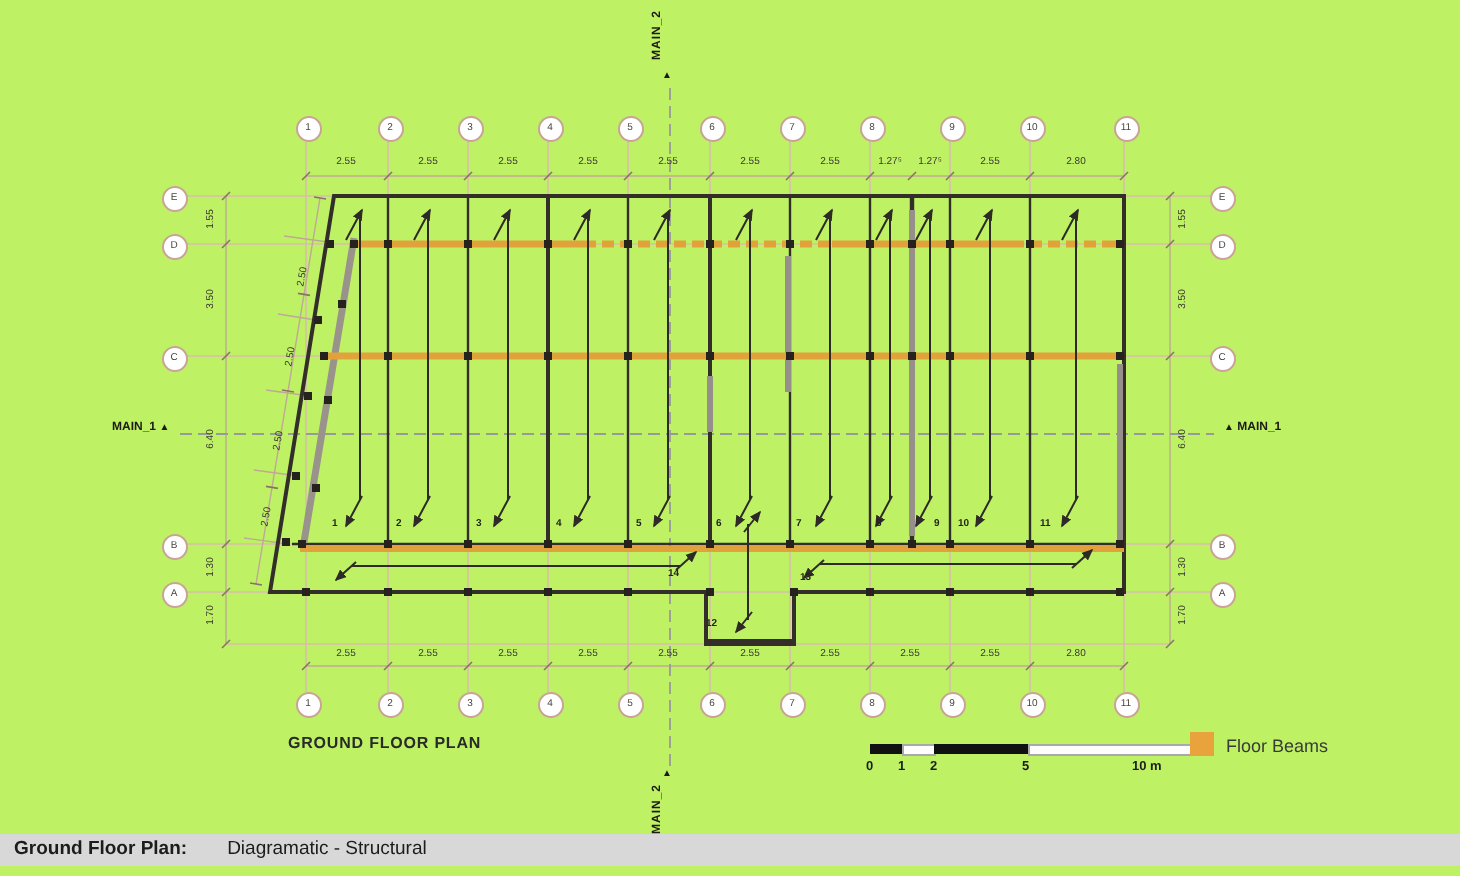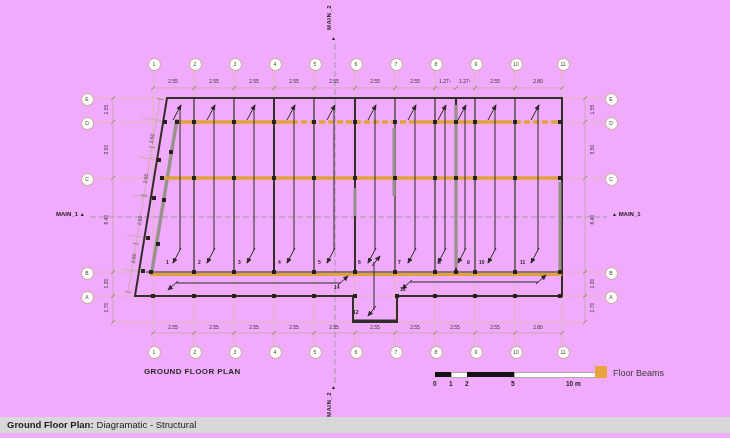--- a/index.html
+++ b/index.html
@@ -1,16 +1,16 @@
 <!DOCTYPE html>
 <html><head>
 <meta charset="utf-8">
 <style>
   html,body{margin:0;padding:0;background:#fff;}
-  #stage{position:relative;width:730px;height:438px;background:#f0abfc;overflow:hidden;
+  #stage{position:relative;width:730px;height:438px;background:#bef264;overflow:hidden;
          font-family:"Liberation Sans","DejaVu Sans",sans-serif;}
   #plansvg{position:absolute;left:0;top:0;z-index:1;}
   .lbl{position:absolute;z-index:2;font-size:5px;color:#3a3632;white-space:nowrap;line-height:1;}
   .dimh{width:24px;margin-left:-12px;text-align:center;}
   .dimv{width:20px;margin-left:-10px;text-align:center;transform:rotate(-90deg);}
   .dims{width:20px;margin-left:-10px;text-align:center;transform:rotate(-80deg);}
   .bay{font-weight:bold;color:#262220;}
   .bub{position:absolute;z-index:2;width:11px;height:11px;margin-left:-5.5px;margin-top:-5.5px;
        border-radius:50%;border:0.5px solid #c9a496;background:#fff;
        display:flex;align-items:center;justify-content:center;font-size:5px;color:#4a443e;line-height:1;}
@@ -20,21 +20,21 @@
          font-size:6px;font-weight:bold;color:#1d1a17;letter-spacing:0.5px;}
   .title{position:absolute;z-index:2;font-size:8px;font-weight:bold;color:#2a2a2a;letter-spacing:0.4px;}
   .sb-black{position:absolute;z-index:2;height:4.5px;background:#111;}
   .sb-open{position:absolute;z-index:2;height:3.5px;background:#fdfdfd;border:0.5px solid #a9a9a9;}
   .sb-lbl{position:absolute;z-index:2;font-size:6.5px;font-weight:bold;color:#1c1c1c;line-height:1;}
   .legend-sw{position:absolute;z-index:2;width:12px;height:12px;background:#E8A33C;}
   .legend-lbl{position:absolute;z-index:2;font-size:9px;color:#3a3a3a;line-height:1;}
   .statusbar{position:absolute;z-index:3;left:0;top:417px;width:730px;height:16px;background:#d8d8d8;
              font-size:9.5px;color:#1c1c1c;line-height:16px;padding-left:7px;box-sizing:border-box;}
   .statusbar b{font-weight:bold;}
-  .statusbar span{margin-left:3px;}
+  .statusbar span{margin-left:20px;}
 </style>
 </head>
 <body>
 
 <div id="stage">
 
 <svg id="plansvg" width="730" height="438" viewBox="0 0 730 438">
   <defs>
     <marker id="ah" markerWidth="7" markerHeight="7" refX="5" refY="3" orient="auto">
       <path d="M0,0.5 L5.8,3 L0,5.5 z" fill="#2e2a26"></path>

